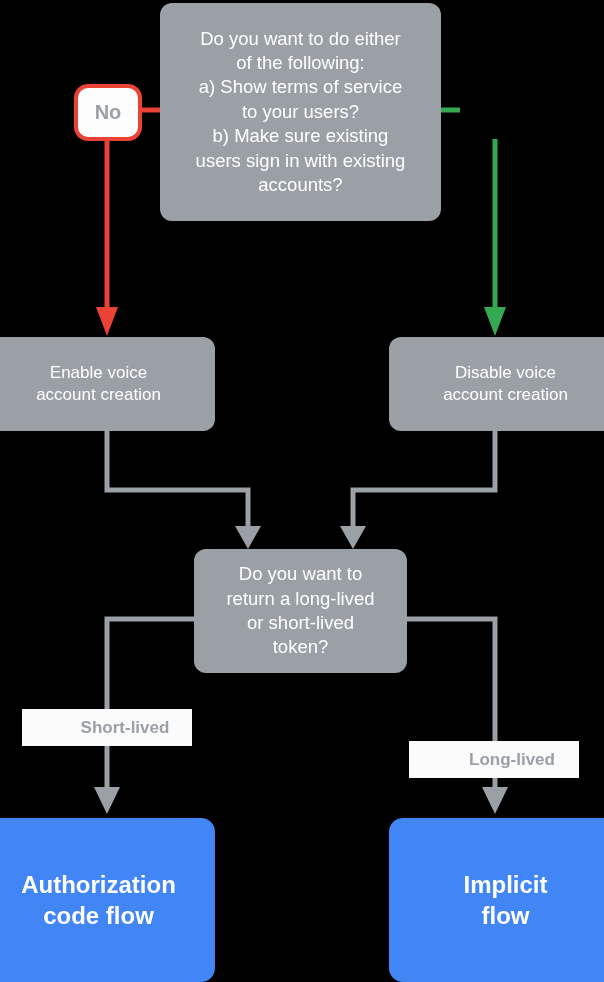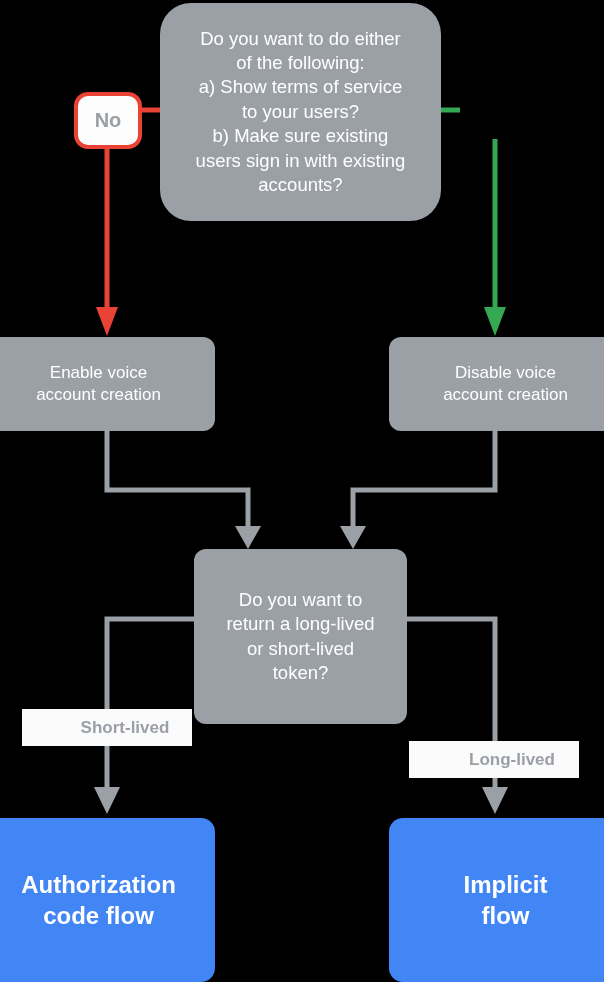--- a/index.html
+++ b/index.html
@@ -47,28 +47,27 @@
     line-height: 1.32;
   }
 
   .decision-top {
     left: 160px;
     top: 3px;
     width: 281px;
     height: 218px;
     font-size: 18.5px;
     padding: 4px 14px;
-    border-radius: 31px;
   }
 
   .decision-token {
     left: 194px;
     top: 549px;
     width: 213px;
-    height: 175px;
+    height: 124px;
     font-size: 18.5px;
     padding: 4px 12px;
   }
 
   .proc-enable {
     left: -18px;
     top: 337px;
     width: 233px;
     height: 94px;
     font-size: 17px;
@@ -93,21 +92,21 @@
     justify-content: center;
     background: #fdfdfd;
     border-radius: 14px;
     font-size: 20px;
     font-weight: bold;
     color: #9aa0a6;
     z-index: 4;
   }
   .pill-no {
     left: 74px;
-    top: 92px;
+    top: 84px;
     width: 68px;
     height: 57px;
     border: 4px solid #ea4335;
   }
   .pill-yes {
     left: 460px;
     top: 82px;
     width: 68px;
     height: 57px;
     border: 4px solid #34a853;

